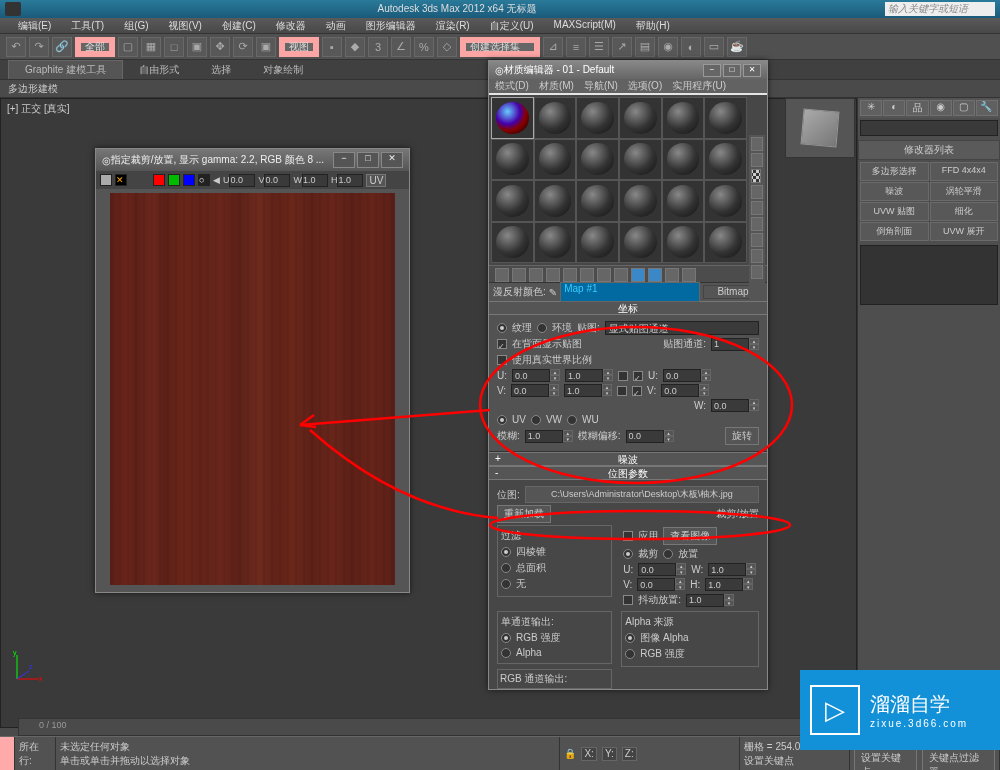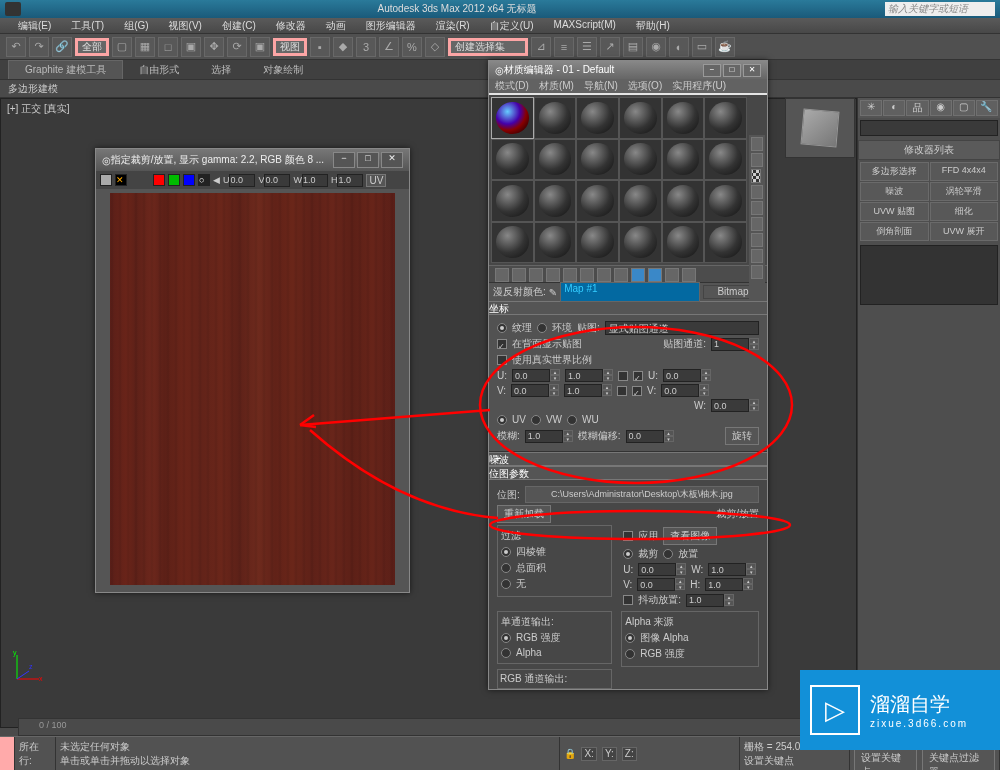--- a/index.html
+++ b/index.html
@@ -11,21 +11,21 @@
 .titlebar .center { flex: 1; text-align: center; }
 .titlebar .search { width: 110px; height: 14px; background: #eee; color: #888; font-style: italic; padding: 0 3px; }
 
 
 .menubar { height: 16px; background: linear-gradient(#5a5a5a, #484848); display: flex; padding: 0 8px; border-bottom: 1px solid #333; }
 .menubar span { padding: 1px 10px; color: #ddd; font-size: 10px; }
 
 
 .toolbar { height: 26px; background: #505050; display: flex; align-items: center; padding: 2px 6px; border-bottom: 1px solid #333; gap: 3px; }
 .tbtn { width: 20px; height: 20px; background: #585858; border: 1px solid #686868; display: inline-flex; align-items: center; justify-content: center; color: #aaa; font-size: 11px; }
-.tdrop { height: 18px; background: #666; border: 3px solid #fca5a5; padding: 4px 4px; display: inline-flex; align-items: center; color: #ddd; font-size: 10px; }
+.tdrop { height: 18px; background: #666; border: 6px solid #fca5a5; padding: 4px 4px; display: inline-flex; align-items: center; color: #ddd; font-size: 10px; }
 
 
 .ribbon-tabs { height: 20px; background: #404040; display: flex; align-items: end; padding: 0 8px; border-bottom: 1px solid #333; }
 .rtab { padding: 2px 16px; color: #bbb; font-size: 10px; }
 .rtab.active { background: #555; border: 1px solid #666; border-bottom: none; }
 
 .ribbon-body { height: 18px; background: #4a4a4a; padding: 2px 8px; font-size: 10px; border-bottom: 1px solid #333; }
 
 
 .main { display: flex; height: 630px; background: #4a4a4a; }
@@ -62,21 +62,21 @@
 
 .med-icons { height: 18px; background: #4c4c4c; display: flex; gap: 3px; padding: 2px 6px; border-top: 1px solid #666; border-bottom: 1px solid #333; }
 .med-icons .ic { width: 14px; height: 14px; background: #666; border: 1px solid #777; }
 .med-icons .ic.sel { background: #3a88c8; }
 
 .med-nav { height: 18px; background: #555; display: flex; align-items: center; padding: 0 4px; font-size: 10px; gap: 3px; }
 .med-nav .drop { flex: 1; background: #0369a1; border: 1px solid #666; height: 20px; color: #3cf; padding: 0 3px; }
 .med-nav .lab { width: 60px; text-align: center; background: #555; border: 1px solid #444; height: 14px; }
 
 .rollup { background: #525252; border-bottom: 1px solid #333; }
-.rollup-head { height: 14px; background: #555; font-size: 10px; color: #fff; border: 1px solid #777; border-left:none; border-right:none; }
+.rollup-head { height: 14px; background: #555; text-align: center; font-size: 10px; color: #fff; border: 1px solid #777; border-left:none; border-right:none; }
 .rollup-body { padding: 4px 8px; font-size: 10px; color: #ccc; }
 .row { display: flex; align-items: center; gap: 5px; margin: 2px 0; }
 .radio, .check { width: 10px; height: 10px; border-radius: 50%; border: 1px solid #888; background: #333; display: inline-block; }
 .check { border-radius: 0; }
 .radio.on::after { content:""; display:block; width:4px; height:4px; border-radius:50%; background:#ccc; margin:2px; }
 .check.on::after { content:"✓"; font-size:8px; line-height:8px; color:#ccc; }
 .spinner { display:flex; }
 .spinner input { width: 38px; height: 13px; background:#3a3a3a; border:1px solid #222; color:#ccc; font-size:9px; padding:0 2px; }
 .spinner .ar { width:10px; display:flex; flex-direction:column; }
 .spinner .ar span{ height:6px; background:#555; border:1px solid #666; font-size:5px; text-align:center; line-height:4px; }

